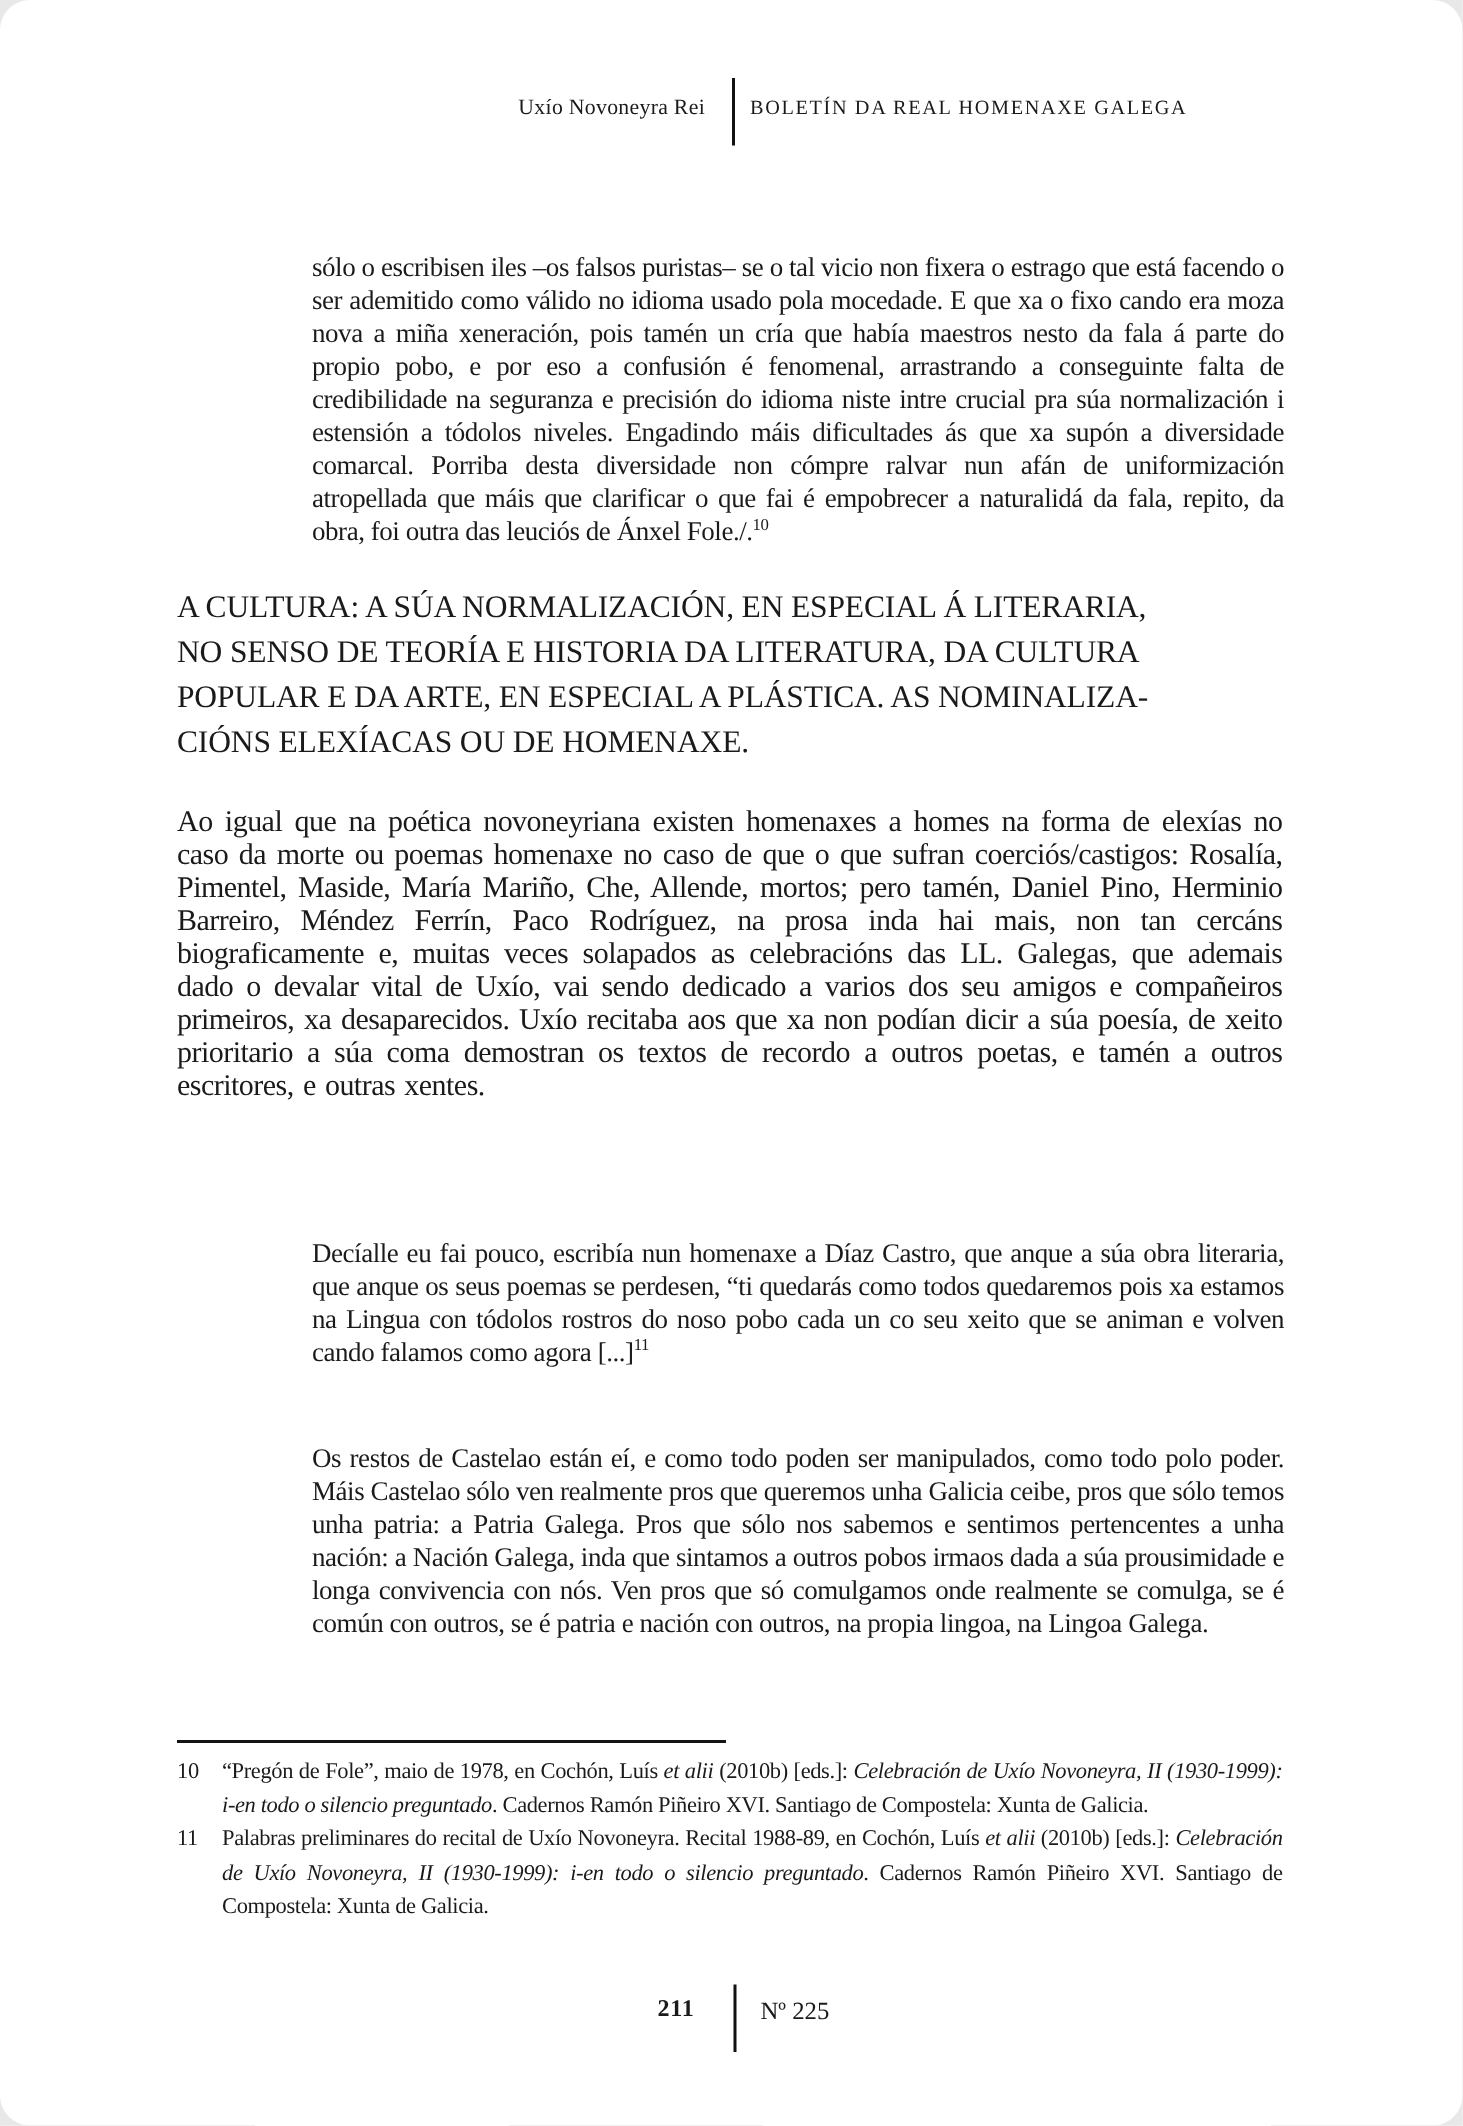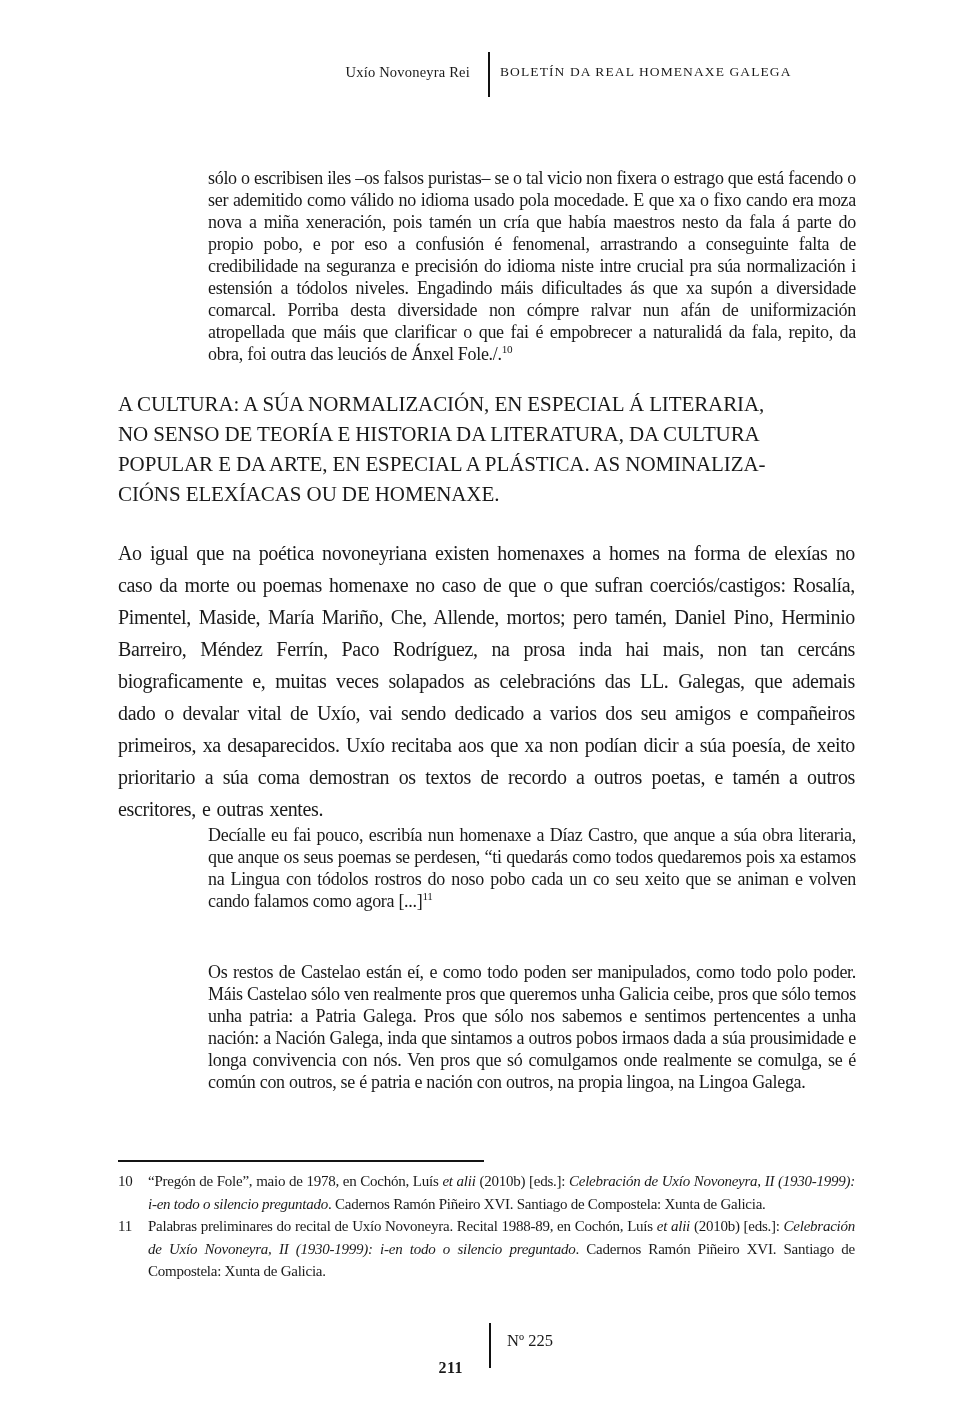--- a/index.html
+++ b/index.html
@@ -4,20 +4,21 @@
 <style>
   html,body{margin:0;padding:0;background:#e8e8e8;}
   .page{
     position:relative;
     width:975px;height:1417px;
     margin:0 auto;
     background:#ffffff;
     font-family:"Liberation Serif", serif;
     color:#1a1a1a;
     overflow:hidden;
+    border-radius:20px;
   }
   
   .runhead-author{
     position:absolute;top:64px;right:505px;
     font-size:14.5px;letter-spacing:.2px;white-space:nowrap;
   }
   .runhead-journal{
     position:absolute;top:64px;left:500px;
     font-size:13.5px;letter-spacing:1.1px;white-space:nowrap;
   }
@@ -38,41 +39,41 @@
   
   .section-heading{
     position:absolute;top:389px;left:118px;width:745px;
     font-size:21px;line-height:30px;font-weight:normal;
     letter-spacing:-.1px;margin:0;
     white-space:pre-line;
   }
   
   .body-par{
     position:absolute;top:537px;left:118px;width:737px;
-    font-size:20px;line-height:32px;
+    font-size:20px;line-height:22px;
     letter-spacing:-.35px;word-spacing:1.5px;
     text-align:justify;
   }
   
   .fn-rule{
     position:absolute;top:1160px;left:118px;
     width:366px;height:0;border-top:2px solid #141414;
   }
   .footnotes{
     position:absolute;top:1170px;left:118px;width:737px;
     font-size:15px;line-height:22.5px;letter-spacing:-.25px;
   }
   .fn{display:flex;}
   .fn-num{width:30px;flex:none;}
   .fn-text{flex:1;text-align:justify;}
   sup{font-size:62%;line-height:0;vertical-align:super;}
   
   .footer-page{
     position:absolute;top:1331px;right:512px;
-    font-size:16px;font-weight:bold;letter-spacing:.5px;white-space:nowrap;margin-top:28px;
+    font-size:16px;font-weight:bold;letter-spacing:.5px;white-space:nowrap;
   }
   .footer-issue{
     position:absolute;top:1331px;left:507px;
     font-size:16.5px;white-space:nowrap;
   }
   .footer-divider{
     position:absolute;top:1323px;left:489px;
     width:1.5px;height:45px;background:#111;
   }
 </style>

